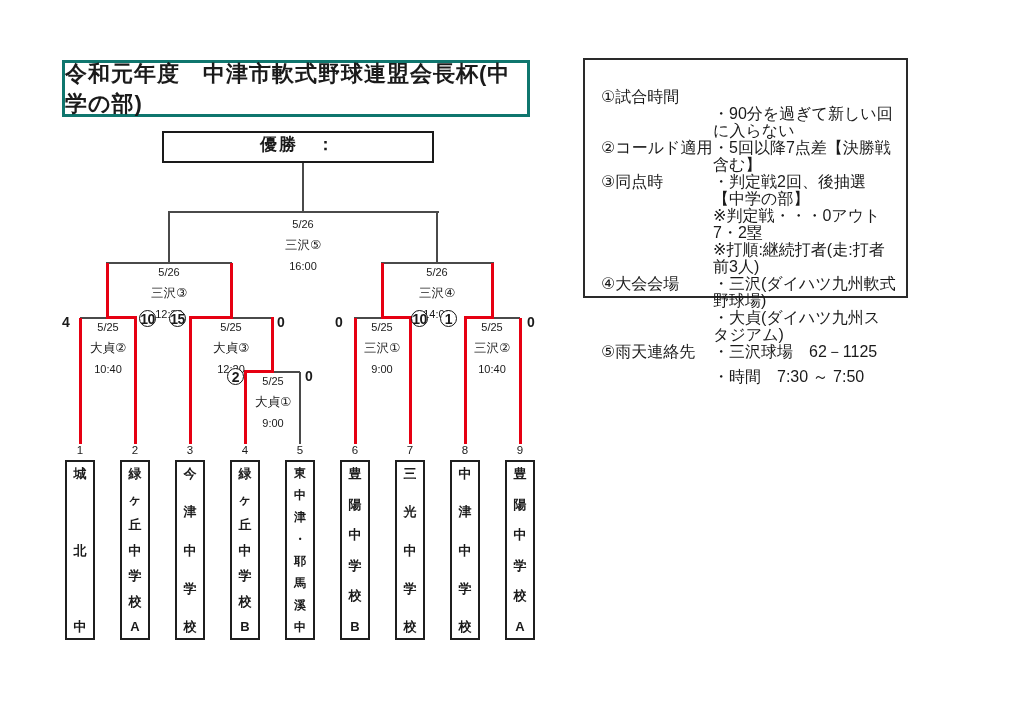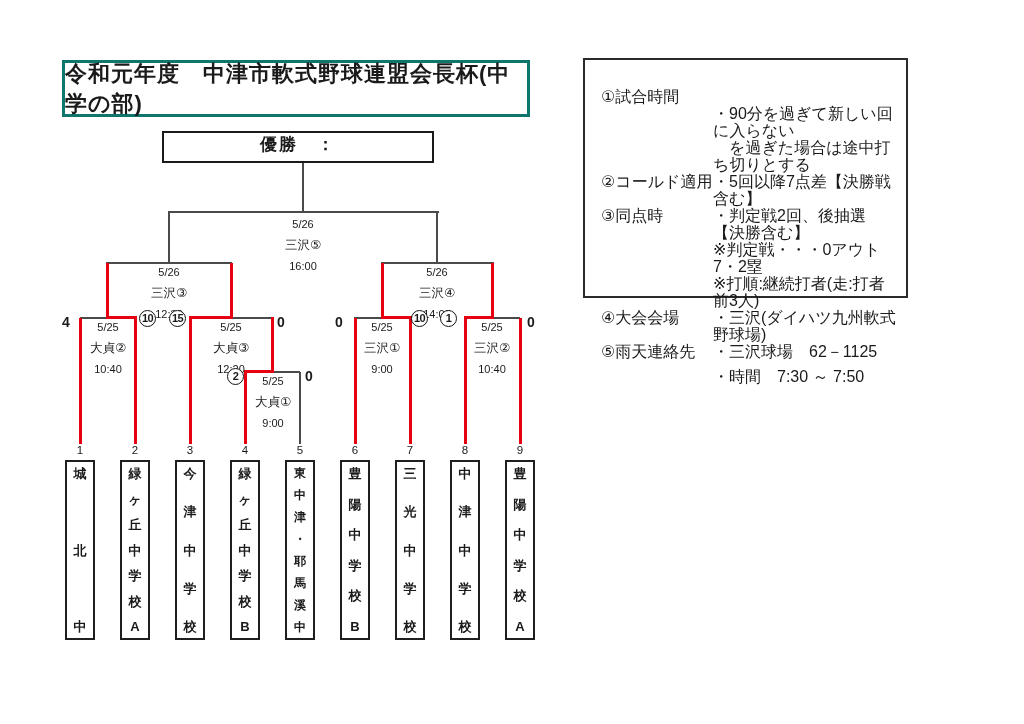--- a/index.html
+++ b/index.html
@@ -40,21 +40,21 @@
   .m-date { font-size:11px; }
   .m-venue{ font-size:12.5px; }
   .m-time { font-size:11px;text-align:center; }
 
   
   .score { position:absolute; font-weight:bold; }
   .score.plain { font-size:14px; line-height:16px; }
   .score.circled {
     width:17px; height:17px; border:1.8px solid #111; border-radius:50%;
     display:flex; align-items:center; justify-content:center;
-    font-size:11px; letter-spacing:-0.5px; background:#fff; line-height:1;
+    font-size:14px; letter-spacing:-0.5px; background:#fff; line-height:1;
   }
 
   
   .team-number { position:absolute; transform:translateX(-50%); font-size:11.5px; width:20px; text-align:center; }
   .team-box {
     position:absolute; top:460px; width:30px; height:180px;
     border:2px solid #1f1f1f; background:#fff;
     display:flex; flex-direction:column; align-items:center; justify-content:space-between;
     padding:5px 0; font-size:13px; font-weight:600;
   }
@@ -78,41 +78,44 @@
         </div>
         <div class="info-row">
           <div class="info-label"></div>
           <div class="info-text">・90分を過ぎて新しい回に入らない</div>
         </div>
         <div class="info-row">
           <div class="info-label"></div>
         </div>
         <div class="info-row">
           <div class="info-label"></div>
-          <div class="info-text">　を過ぎた場合は途中打ち切りとする</div>
         </div>
         <div class="info-row">
           <div class="info-label">②コールド適用</div>
           <div class="info-text">・5回以降7点差【決勝戦含む】</div>
         </div>
         <div class="info-row">
           <div class="info-label">③同点時</div>
-          <div class="info-text">・判定戦2回、後抽選【決勝含む】</div>
+          <div class="info-text">・判定戦2回、後抽選【中学の部】</div>
         </div>
         <div class="info-row">
           <div class="info-label"></div>
           <div class="info-text">※判定戦・・・0アウト　7・2塁</div>
         </div>
         <div class="info-row">
           <div class="info-label"></div>
           <div class="info-text">※打順:継続打者(走:打者前3人)</div>
         </div>
         <div class="info-row">
           <div class="info-label">④大会会場</div>
           <div class="info-text">・三沢(ダイハツ九州軟式野球場)</div>
+        </div>
+        <div class="info-row">
+          <div class="info-label"></div>
+          <div class="info-text">・大貞(ダイハツ九州スタジアム)</div>
         </div>
         <div class="info-row">
           <div class="info-label">⑤雨天連絡先</div>
           <div class="info-text">・三沢球場　62－1125</div>
         </div>
         <div class="info-row gap">
           <div class="info-label"></div>
           <div class="info-text">・時間　7:30 ～ 7:50</div>
         </div>
       </div>

